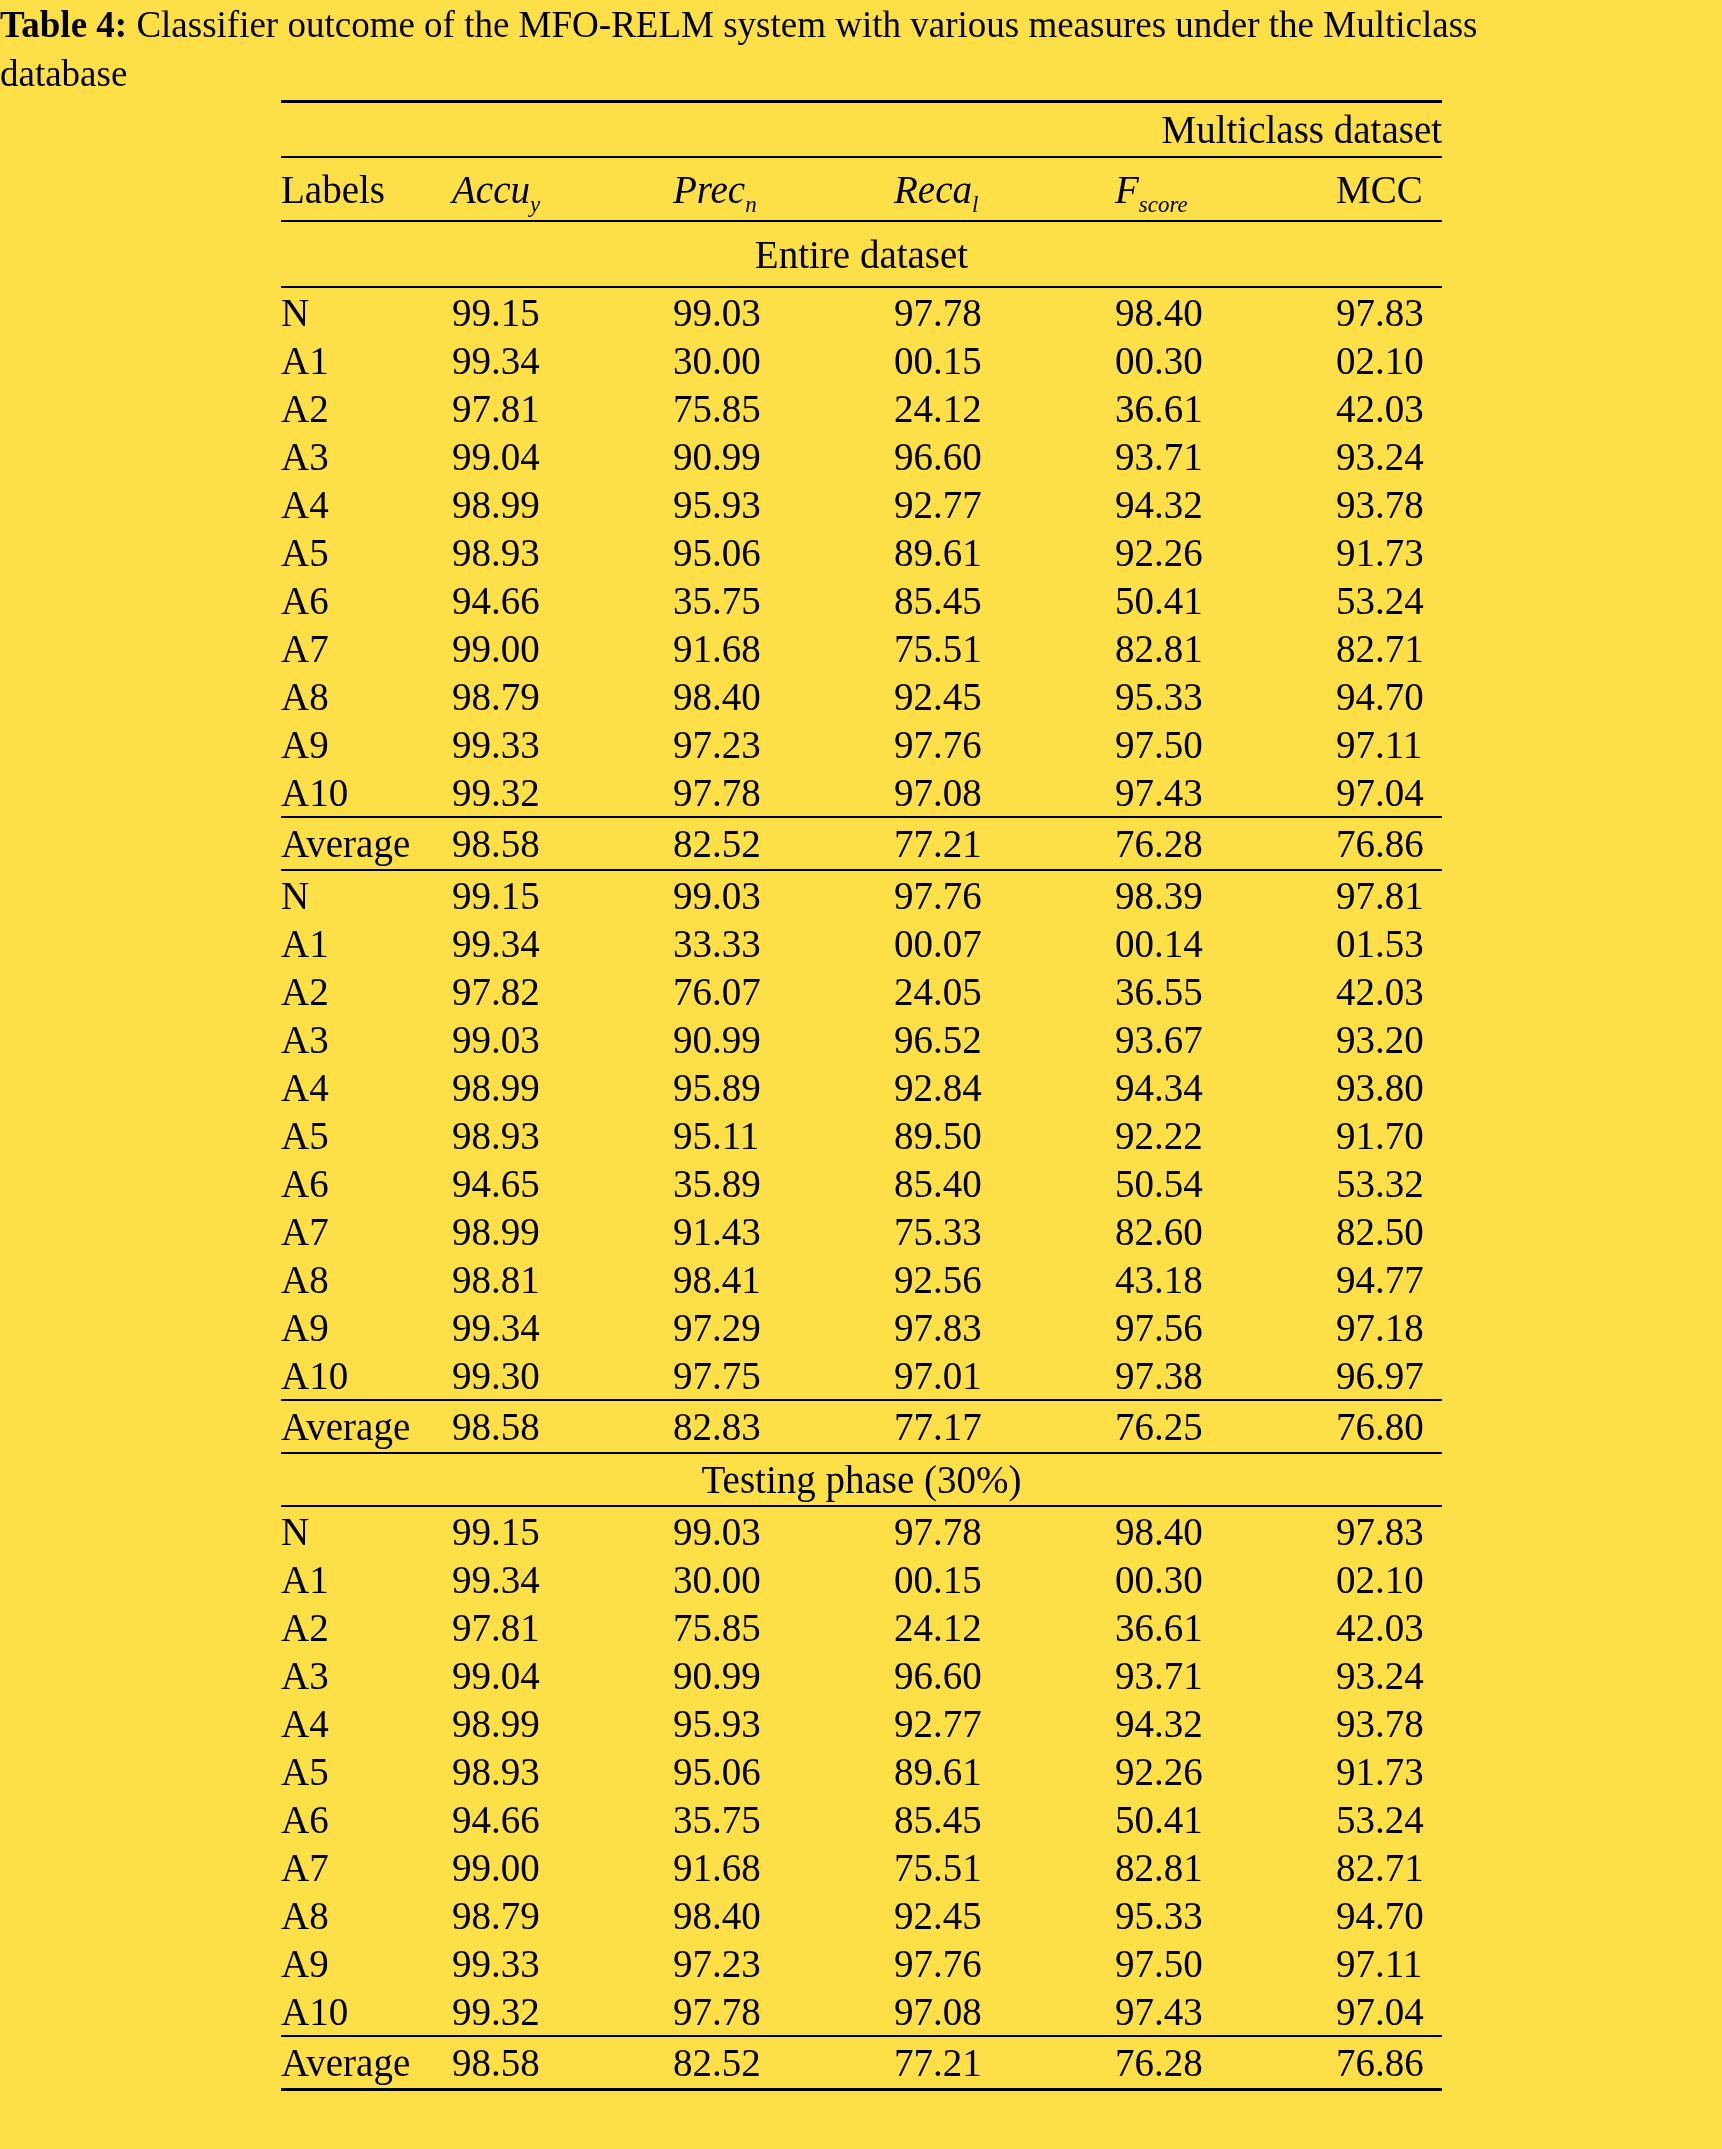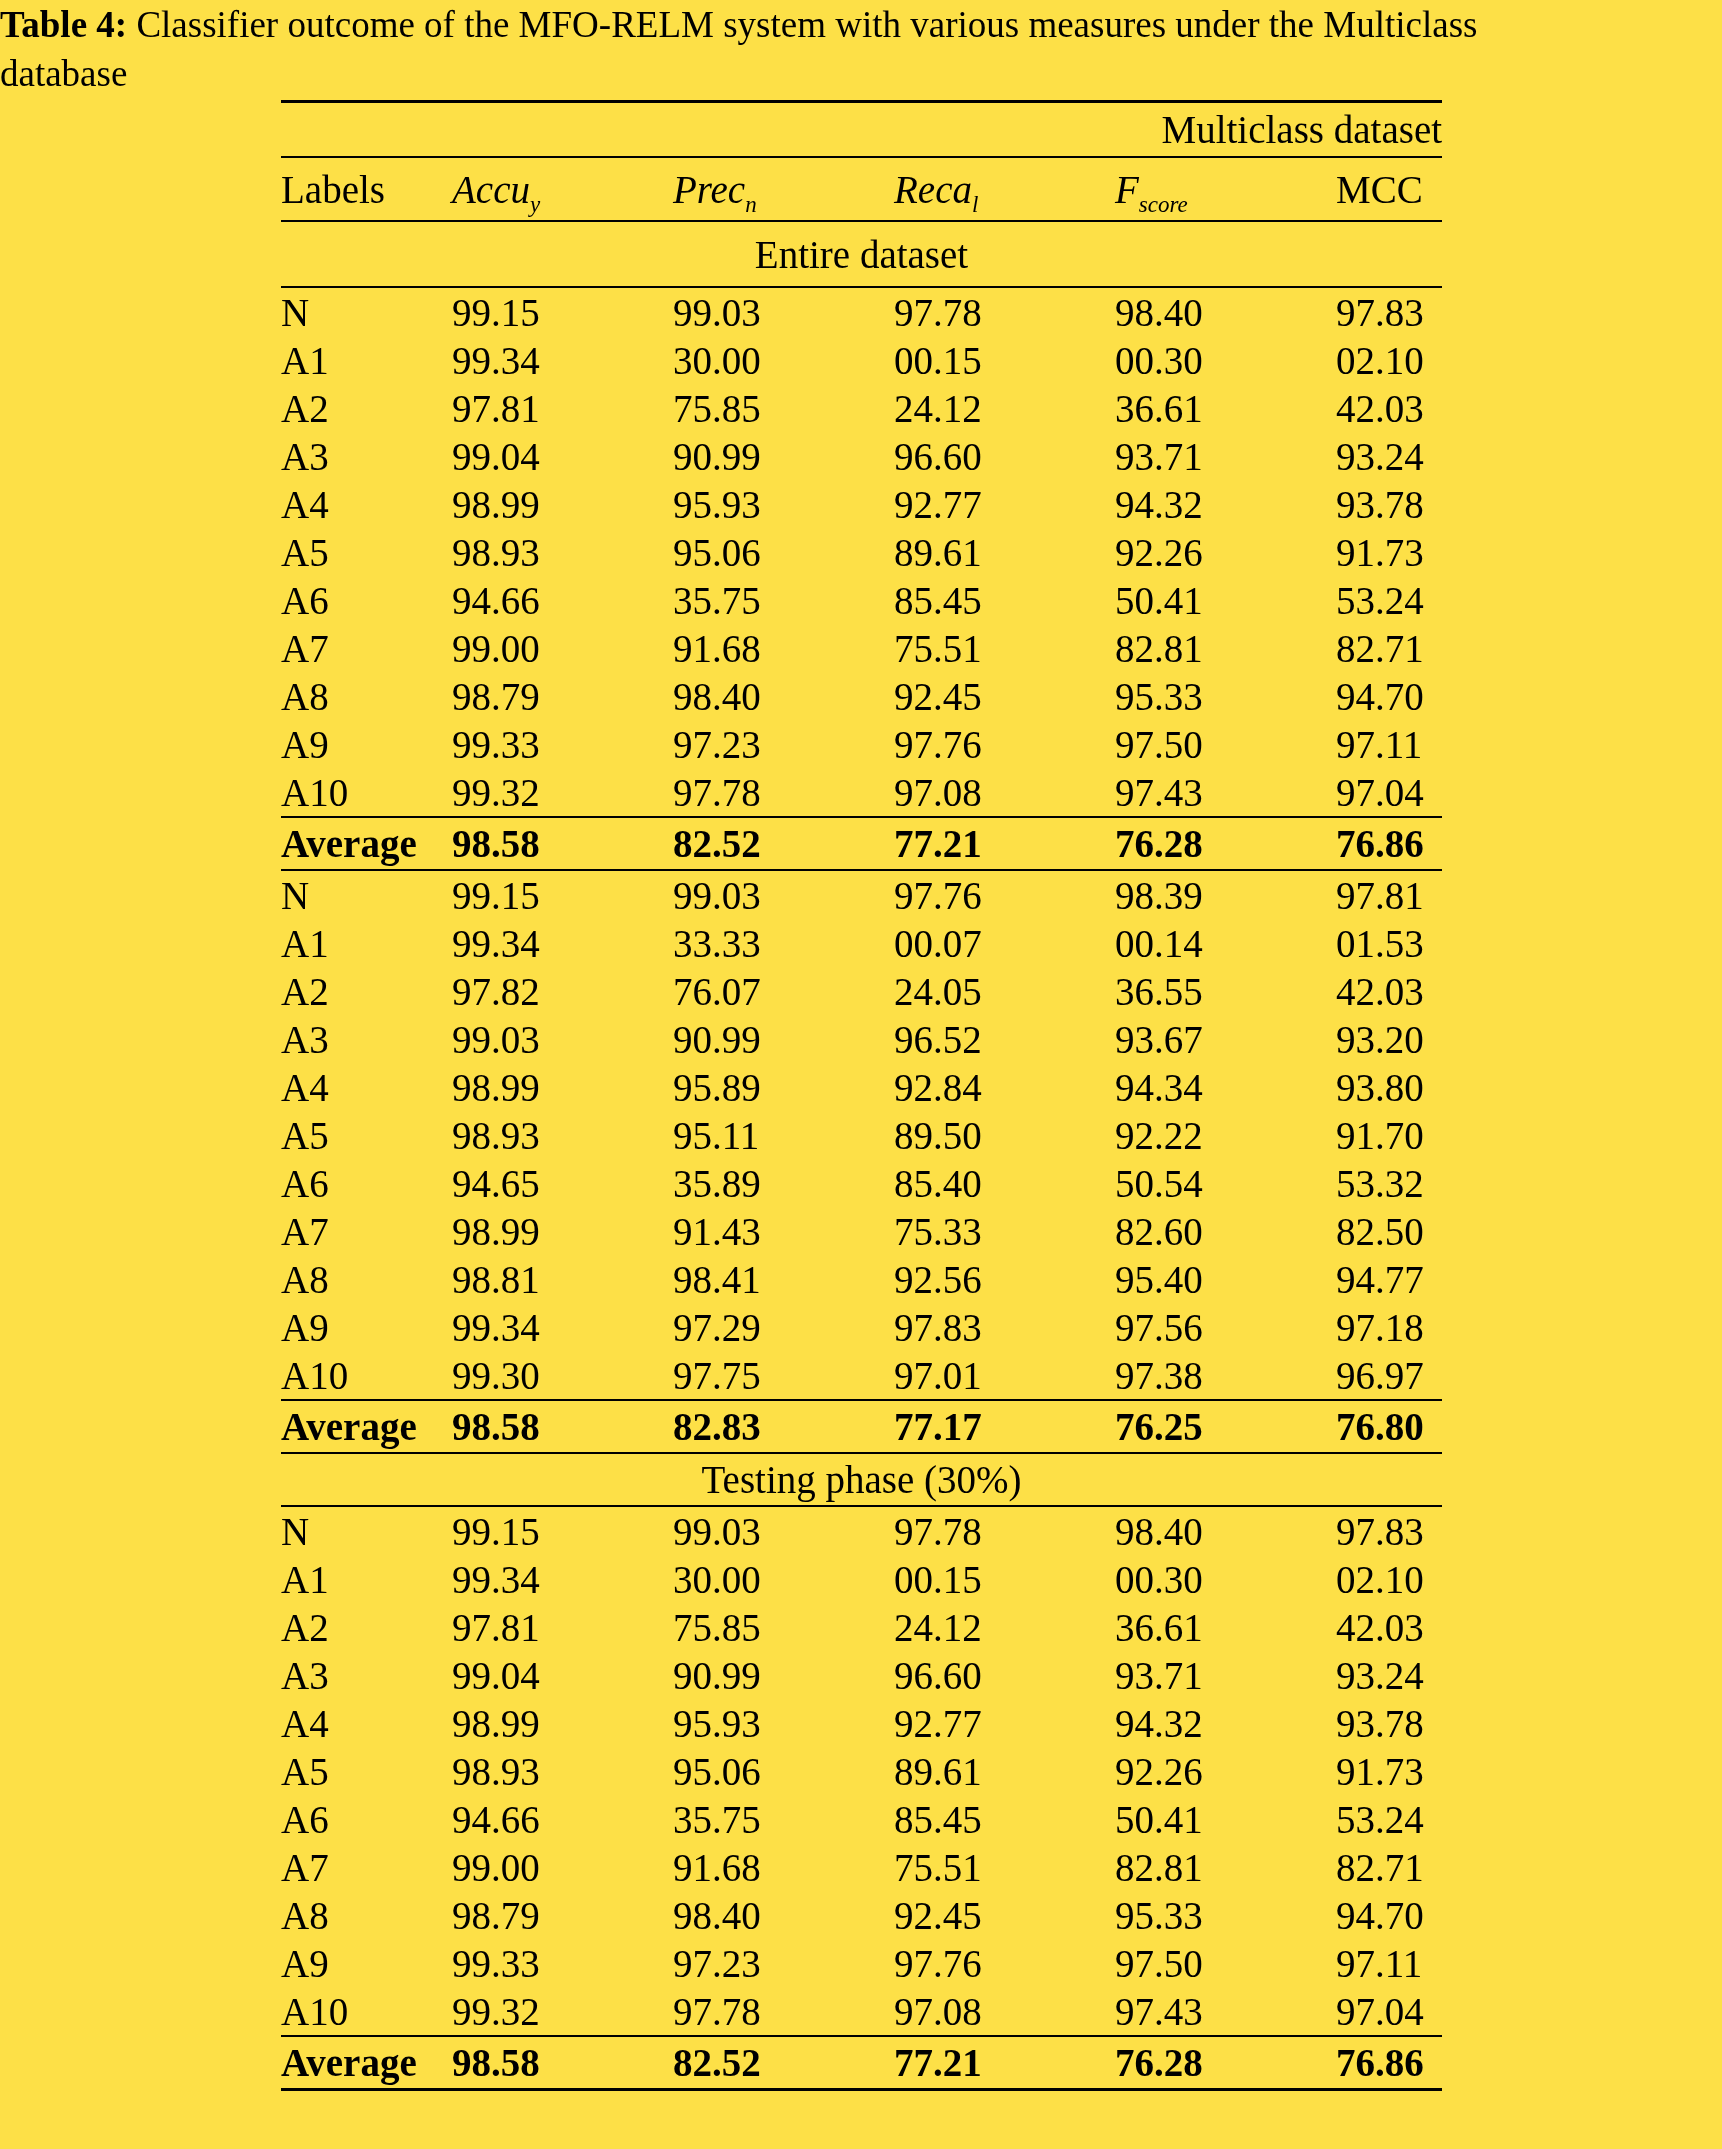--- a/index.html
+++ b/index.html
@@ -74,21 +74,21 @@
   }
   tr.section-row td {
     height: 51px;
     text-align: center;
     border-bottom: 2.6px solid #000;
   }
   tr.section-row.first td { height: 64px; }
   tr.data-row td { height: 48px; }
   tr.avg-row td {
     height: 51px;
-    font-weight: bold;
+    font-weight: normal;
     border-top: 2.6px solid #000;
     border-bottom: 2.6px solid #000;
     margin-top: 48px;
   }
 </style>
 </head>
 <body>
 
 <div class="page">
 
@@ -281,21 +281,21 @@
           <td>91.43</td>
           <td>75.33</td>
           <td>82.60</td>
           <td>82.50</td>
         </tr>
         <tr class="data-row">
           <td>A8</td>
           <td>98.81</td>
           <td>98.41</td>
           <td>92.56</td>
-          <td>95.40</td>
+          <td>43.18</td>
           <td>94.77</td>
         </tr>
         <tr class="data-row">
           <td>A9</td>
           <td>99.34</td>
           <td>97.29</td>
           <td>97.83</td>
           <td>97.56</td>
           <td>97.18</td>
         </tr>

